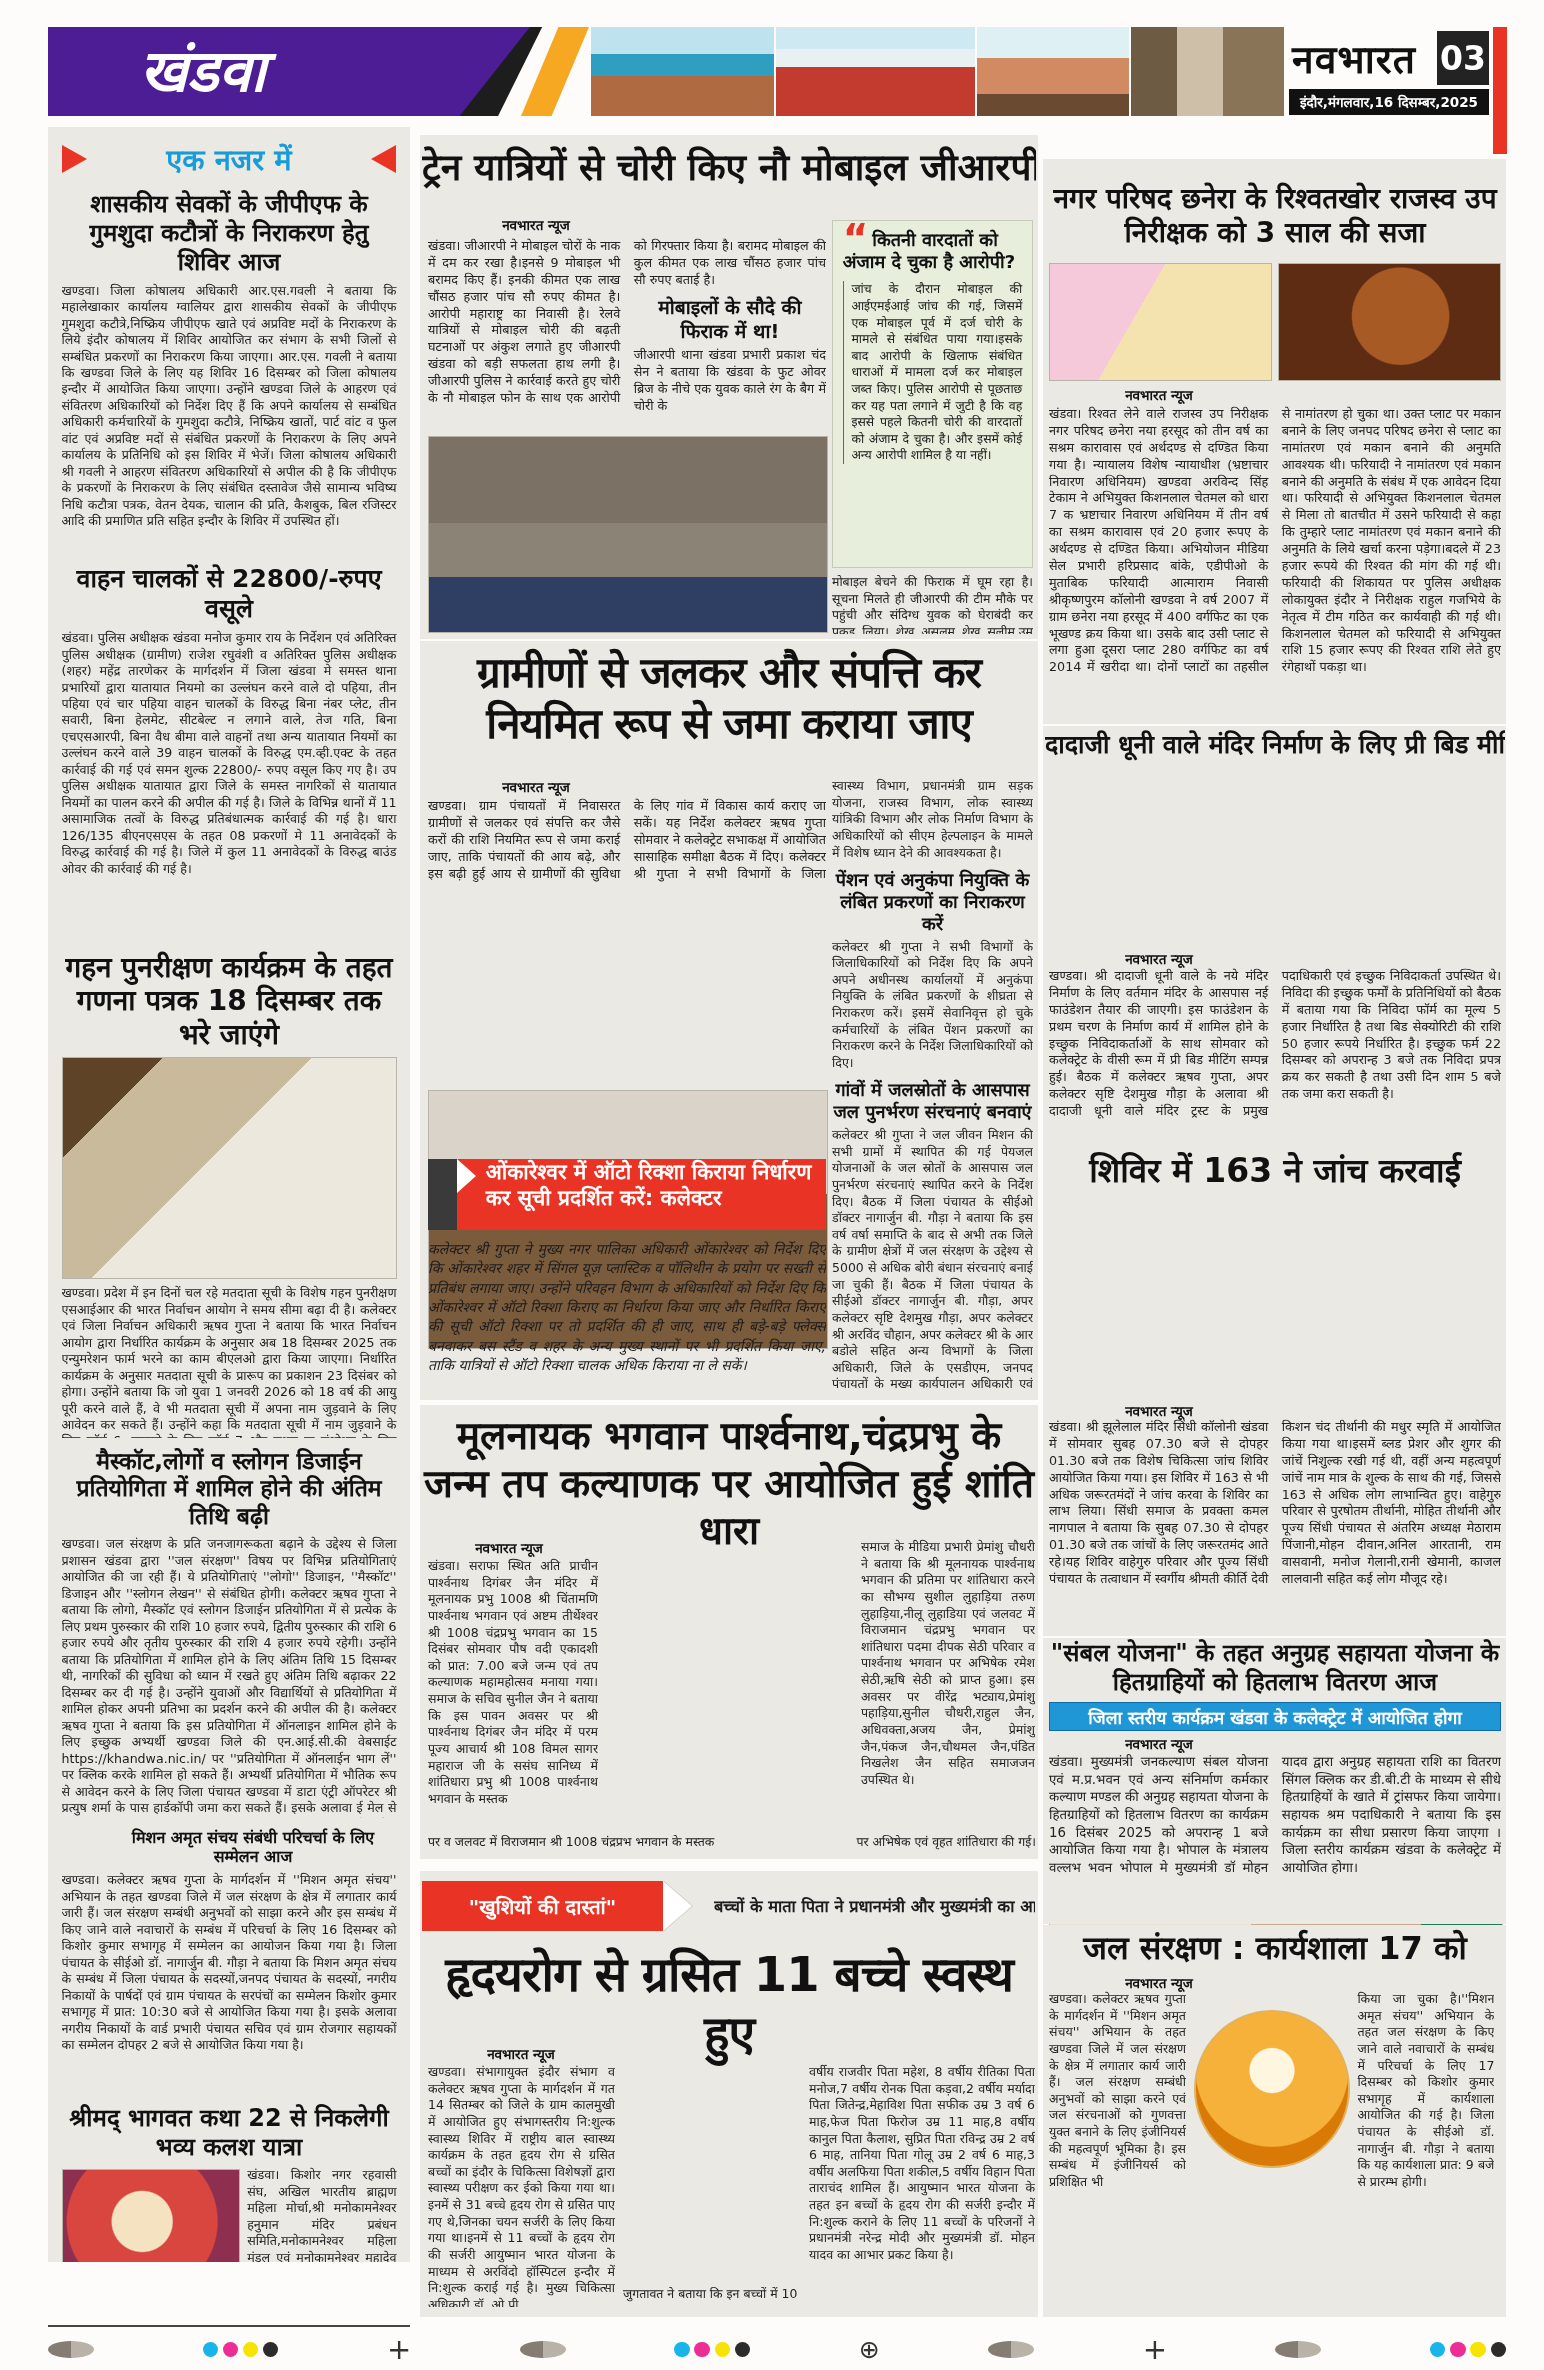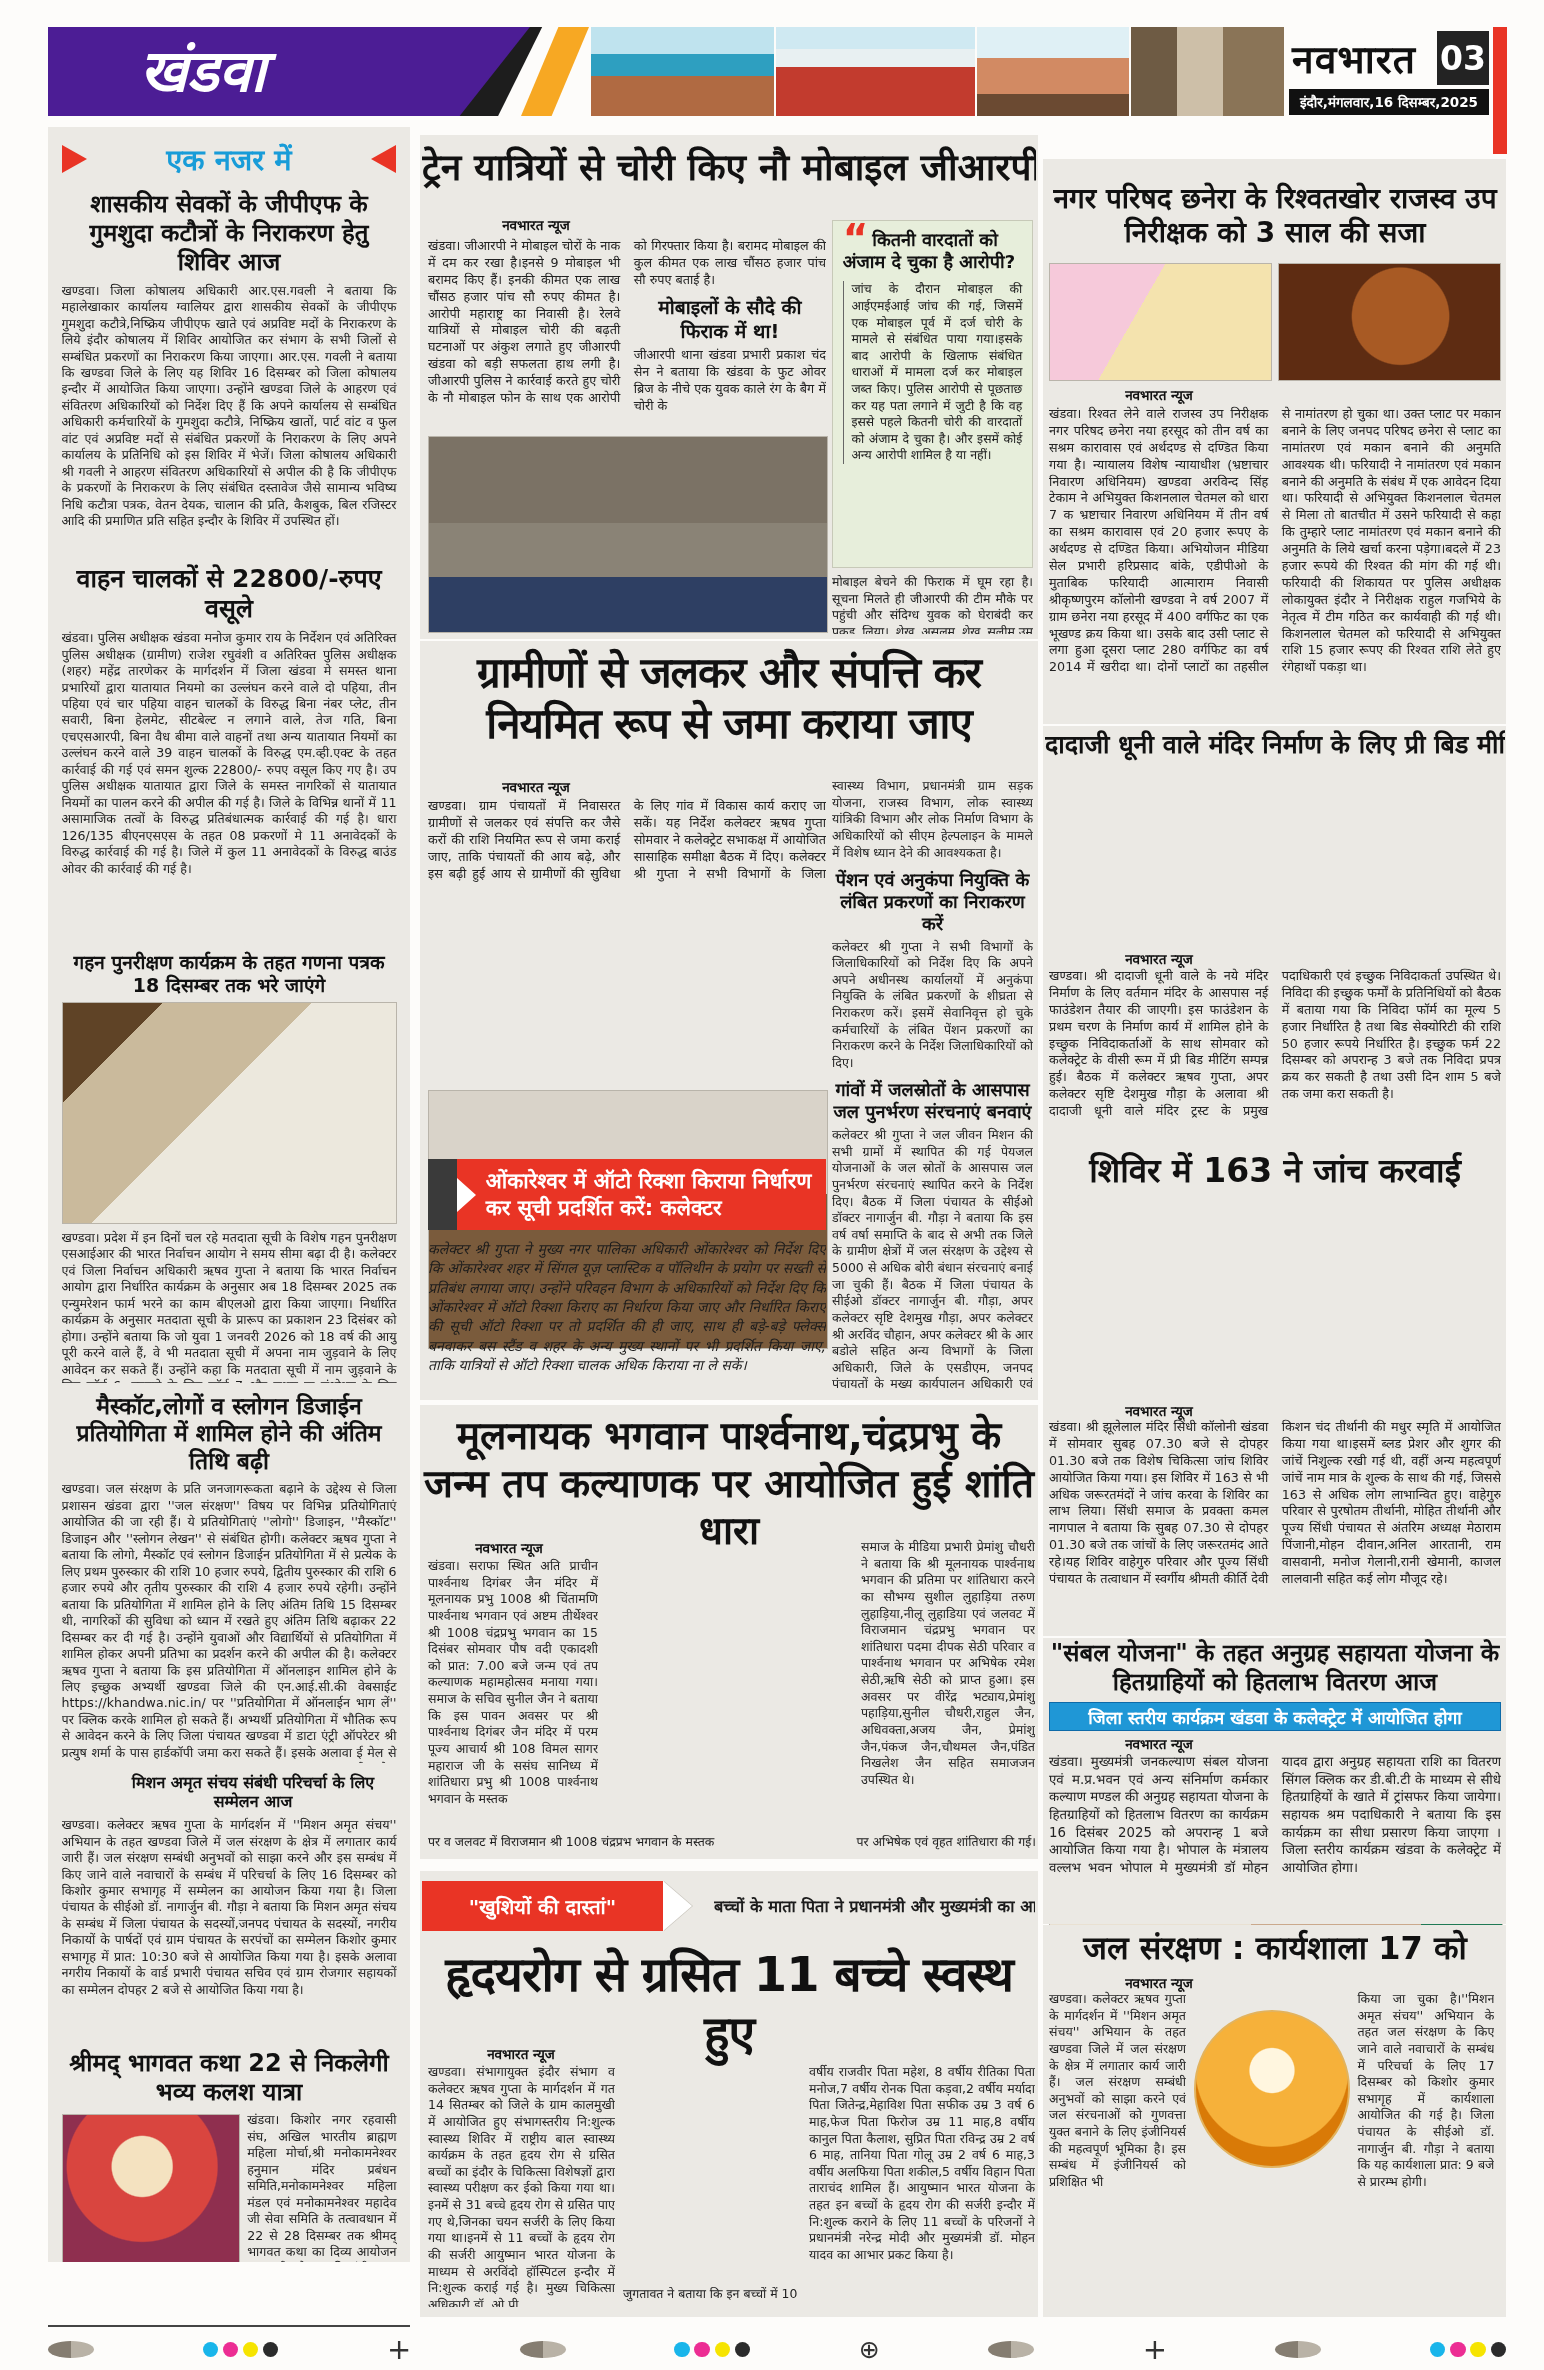--- a/index.html
+++ b/index.html
@@ -28,21 +28,21 @@
   .l-hl{font-weight:bold;text-align:center;line-height:1.2;color:#111;margin:9.7px 0 5.8px 0;}
   .l-body{font-size:12.6px;line-height:1.31;text-align:justify;overflow:hidden;}
   
   .gbox{background:#e7eedb;border:1px solid #c7c9b8;padding:7.7px 9.7px;box-sizing:border-box;overflow:hidden;}
   .gbox .q{color:#e93425;font-size:39px;font-weight:bold;line-height:19.3px;float:left;margin-right:3.9px;}
   .gbox-title{font-weight:bold;font-size:18px;line-height:1.25;color:#111;}
   .gbox-body{font-size:12.4px;line-height:1.34;border-left:1px solid #666;padding-left:7.7px;margin-top:7.7px;text-align:justify;}
   
   .callout{display:flex;overflow:hidden;}
   .callout .blk{width:29px;background:#3a3a3a;}
-  .callout .redpart{flex:1;background:#e93425;position:relative;display:flex;align-items:center;}
+  .callout .redpart{flex:1;background:#e93425;position:relative;display:flex;}
   .callout .notch{width:0;height:0;border-top:17.4px solid transparent;border-bottom:17.4px solid transparent;border-left:19.3px solid #ffffff;margin:0 9.7px 0 0;}
   .callout .ctxt{color:#fff;font-weight:bold;font-size:21px;line-height:1.25;}
   .callout-body{font-size:14px;font-style:italic;line-height:1.38;text-align:justify;overflow:hidden;}
   .subhead{font-weight:bold;font-size:18px;text-align:center;line-height:1.22;color:#111;margin:7.7px 0 3.9px 0;}
   .bluebar{background:#1f97d6;border:1.9px solid #0d6aa8;color:#fff;font-weight:bold;font-size:17.4px;display:flex;align-items:center;justify-content:center;box-sizing:border-box;}
   .tag-red{background:#e93425;color:#fff;font-weight:bold;font-size:20px;display:flex;align-items:center;justify-content:center;}
   .tag-arrow{width:0;height:0;border-top:25px solid transparent;border-bottom:25px solid transparent;border-left:29px solid #ffffff;filter:drop-shadow(1px 0 0 #c9c5bd);}
   .strap{font-weight:bold;font-size:16.4px;white-space:nowrap;overflow:hidden;}
   
   .footer{display:flex;align-items:center;justify-content:space-between;}
@@ -95,21 +95,21 @@
       <span>एक नजर में</span>
       <span class="tri-l"></span>
     </div>
 
     <div class="l-hl" style="font-size:24px;text-align:center;">शासकीय सेवकों के जीपीएफ के गुमशुदा कटौत्रों के निराकरण हेतु शिविर आज</div>
     <div class="l-body" style="height:272px;">खण्डवा। जिला कोषालय अधिकारी आर.एस.गवली ने बताया कि महालेखाकार कार्यालय ग्वालियर द्वारा शासकीय सेवकों के जीपीएफ गुमशुदा कटौत्रे,निष्क्रिय जीपीएफ खाते एवं अप्रविष्ट मदों के निराकरण के लिये इंदौर कोषालय में शिविर आयोजित कर संभाग के सभी जिलों से सम्बंधित प्रकरणों का निराकरण किया जाएगा। आर.एस. गवली ने बताया कि खण्डवा जिले के लिए यह शिविर 16 दिसम्बर को जिला कोषालय इन्दौर में आयोजित किया जाएगा। उन्होंने खण्डवा जिले के आहरण एवं संवितरण अधिकारियों को निर्देश दिए हैं कि अपने कार्यालय से सम्बंधित अधिकारी कर्मचारियों के गुमशुदा कटौत्रे, निष्क्रिय खातों, पार्ट वांट व फुल वांट एवं अप्रविष्ट मदों से संबंधित प्रकरणों के निराकरण के लिए अपने कार्यालय के प्रतिनिधि को इस शिविर में भेजें। जिला कोषालय अधिकारी श्री गवली ने आहरण संवितरण अधिकारियों से अपील की है कि जीपीएफ के प्रकरणों के निराकरण के लिए संबंधित दस्तावेज जैसे सामान्य भविष्य निधि कटौत्रा पत्रक, वेतन देयक, चालान की प्रति, कैशबुक, बिल रजिस्टर आदि की प्रमाणित प्रति सहित इन्दौर के शिविर में उपस्थित हों।</div>
 
     <div class="l-hl" style="font-size:25px;">वाहन चालकों से 22800/-रुपए वसूले</div>
     <div class="l-body" style="height:311px;">खंडवा। पुलिस अधीक्षक खंडवा मनोज कुमार राय के निर्देशन एवं अतिरिक्त पुलिस अधीक्षक (ग्रामीण) राजेश रघुवंशी व अतिरिक्त पुलिस अधीक्षक (शहर) महेंद्र तारणेकर के मार्गदर्शन में जिला खंडवा मे समस्त थाना प्रभारियों द्वारा यातायात नियमो का उल्लंघन करने वाले दो पहिया, तीन पहिया एवं चार पहिया वाहन चालकों के विरुद्ध बिना नंबर प्लेट, तीन सवारी, बिना हेलमेट, सीटबेल्ट न लगाने वाले, तेज गति, बिना एचएसआरपी, बिना वैध बीमा वाले वाहनों तथा अन्य यातायात नियमों का उल्लंघन करने वाले 39 वाहन चालकों के विरुद्ध एम.व्ही.एक्ट के तहत कार्रवाई की गई एवं समन शुल्क 22800/- रुपए वसूल किए गए है। उप पुलिस अधीक्षक यातायात द्वारा जिले के समस्त नागरिकों से यातायात नियमों का पालन करने की अपील की गई है। जिले के विभिन्न थानों में 11 असामाजिक तत्वों के विरुद्ध प्रतिबंधात्मक कार्रवाई की गई है। धारा 126/135 बीएनएसएस के तहत 08 प्रकरणों मे 11 अनावेदकों के विरुद्ध कार्रवाई की गई है। जिले में कुल 11 अनावेदकों के विरुद्ध बाउंड ओवर की कार्रवाई की गई है।</div>
 
-    <div class="l-hl" style="font-size:19px;">गहन पुनरीक्षण कार्यक्रम के तहत गणना पत्रक 18 दिसम्बर तक भरे जाएंगे</div>
+    <div class="l-hl" style="font-size:28px;">गहन पुनरीक्षण कार्यक्रम के तहत गणना पत्रक 18 दिसम्बर तक भरे जाएंगे</div>
     <div class="photo ph-voter" style="height:220px;margin:1.9px 0 5.8px 0;"></div>
     <div class="l-body" style="height:153px;">खण्डवा। प्रदेश में इन दिनों चल रहे मतदाता सूची के विशेष गहन पुनरीक्षण एसआईआर की भारत निर्वाचन आयोग ने समय सीमा बढ़ा दी है। कलेक्टर एवं जिला निर्वाचन अधिकारी ऋषव गुप्ता ने बताया कि भारत निर्वाचन आयोग द्वारा निर्धारित कार्यक्रम के अनुसार अब 18 दिसम्बर 2025 तक एन्युमरेशन फार्म भरने का काम बीएलओ द्वारा किया जाएगा। निर्धारित कार्यक्रम के अनुसार मतदाता सूची के प्रारूप का प्रकाशन 23 दिसंबर को होगा। उन्होंने बताया कि जो युवा 1 जनवरी 2026 को 18 वर्ष की आयु पूरी करने वाले हैं, वे भी मतदाता सूची में अपना नाम जुड़वाने के लिए आवेदन कर सकते हैं। उन्होंने कहा कि मतदाता सूची में नाम जुड़वाने के लिए फॉर्म 6, हटवाने के लिए फॉर्म 7 और सुधार या संशोधन के लिए मतदाता को फॉर्म 8 भरना होगा।</div>
 
     <div class="l-hl" style="font-size:23px;">मैस्कॉट,लोगों व स्लोगन डिजाईन प्रतियोगिता में शामिल होने की अंतिम तिथि बढ़ी</div>
     <div class="l-body" style="height:282px;">खण्डवा। जल संरक्षण के प्रति जनजागरूकता बढ़ाने के उद्देश्य से जिला प्रशासन खंडवा द्वारा ''जल संरक्षण'' विषय पर विभिन्न प्रतियोगिताएं आयोजित की जा रही हैं। ये प्रतियोगिताएं ''लोगो'' डिजाइन, ''मैस्कॉट'' डिजाइन और ''स्लोगन लेखन'' से संबंधित होगी। कलेक्टर ऋषव गुप्ता ने बताया कि लोगो, मैस्कॉट एवं स्लोगन डिजाईन प्रतियोगिता में से प्रत्येक के लिए प्रथम पुरुस्कार की राशि 10 हजार रुपये, द्वितीय पुरुस्कार की राशि 6 हजार रुपये और तृतीय पुरुस्कार की राशि 4 हजार रुपये रहेगी। उन्होंने बताया कि प्रतियोगिता में शामिल होने के लिए अंतिम तिथि 15 दिसम्बर थी, नागरिकों की सुविधा को ध्यान में रखते हुए अंतिम तिथि बढ़ाकर 22 दिसम्बर कर दी गई है। उन्होंने युवाओं और विद्यार्थियों से प्रतियोगिता में शामिल होकर अपनी प्रतिभा का प्रदर्शन करने की अपील की है। कलेक्टर ऋषव गुप्ता ने बताया कि इस प्रतियोगिता में ऑनलाइन शामिल होने के लिए इच्छुक अभ्यर्थी खण्डवा जिले की एन.आई.सी.की वेबसाईट https://khandwa.nic.in/ पर ''प्रतियोगिता में ऑनलाईन भाग लें'' पर क्लिक करके शामिल हो सकते हैं। अभ्यर्थी प्रतियोगिता में भौतिक रूप से आवेदन करने के लिए जिला पंचायत खण्डवा में डाटा एंट्री ऑपरेटर श्री प्रत्युष शर्मा के पास हार्डकॉपी जमा करा सकते हैं। इसके अलावा ई मेल से waterconservationkhandwa@gmail.com पर भी भेज सकते हैं। अभ्यर्थी ई मेल पर अपना नाम, पता और सम्पर्क हेतु मोबाईल नंबर का विवरण अवश्य दें।</div>
 
     <div class="l-hl" style="font-size:16px;margin-left:48px;">मिशन अमृत संचय संबंधी परिचर्चा के लिए सम्मेलन आज</div>
     <div class="l-body" style="height:222px;">खण्डवा। कलेक्टर ऋषव गुप्ता के मार्गदर्शन में ''मिशन अमृत संचय'' अभियान के तहत खण्डवा जिले में जल संरक्षण के क्षेत्र में लगातार कार्य जारी हैं। जल संरक्षण सम्बंधी अनुभवों को साझा करने और इस सम्बंध में किए जाने वाले नवाचारों के सम्बंध में परिचर्चा के लिए 16 दिसम्बर को किशोर कुमार सभागृह में सम्मेलन का आयोजन किया गया है। जिला पंचायत के सीईओ डॉ. नागार्जुन बी. गौड़ा ने बताया कि मिशन अमृत संचय के सम्बंध में जिला पंचायत के सदस्यों,जनपद पंचायत के सदस्यों, नगरीय निकायों के पार्षदों एवं ग्राम पंचायत के सरपंचों का सम्मेलन किशोर कुमार सभागृह में प्रात: 10:30 बजे से आयोजित किया गया है। इसके अलावा नगरीय निकायों के वार्ड प्रभारी पंचायत सचिव एवं ग्राम रोजगार सहायकों का सम्मेलन दोपहर 2 बजे से आयोजित किया गया है।</div>
 
     <div class="l-hl" style="font-size:24px;">श्रीमद् भागवत कथा 22 से निकलेगी भव्य कलश यात्रा</div>

